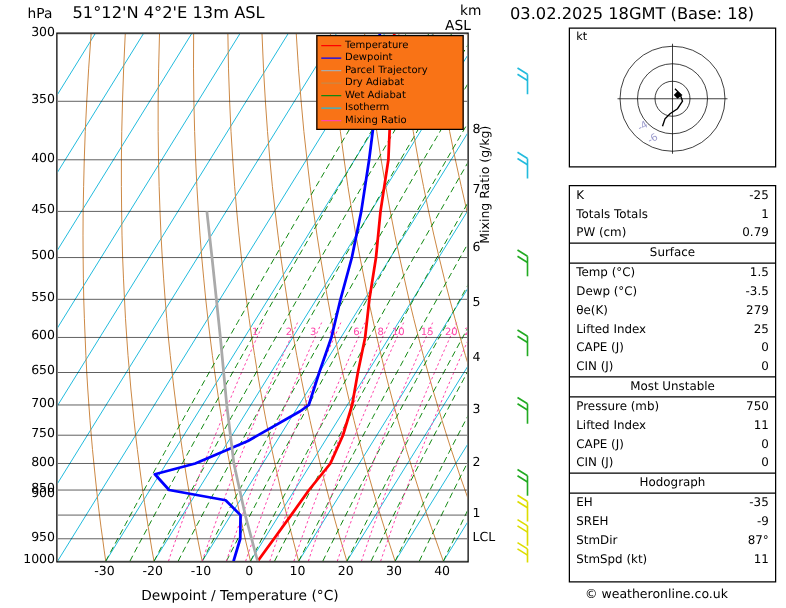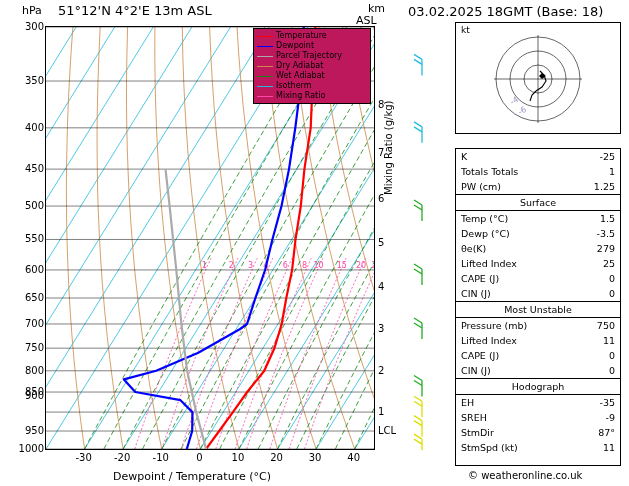--- a/index.html
+++ b/index.html
@@ -26,21 +26,21 @@
   .ytick{position:absolute;right:0;transform:translateY(-50%);font-size:10px;text-align:right;width:40px;}
   .ytick-wrap{position:absolute;left:0;top:26px;width:44px;height:424px;}
   .xtick{position:absolute;transform:translateX(-50%);font-size:10px;top:452px;}
   .rtick{position:absolute;transform:translateY(-50%);font-size:10px;left:378px;}
   #mixing-label{
     position:absolute;left:383px;top:195px;font-size:10px;
     transform:rotate(-90deg);transform-origin:left top;white-space:nowrap;
   }
   #legend{
     position:absolute;left:253px;top:28px;width:118px;
-    border:1px solid #000;background:#be185d;font-size:8px;padding:2px 3px;
+    border:1px solid #000;background:#f97316;font-size:8px;padding:2px 3px;
     box-sizing:border-box;line-height:10px;
   }
   #legend div{display:flex;align-items:center;gap:3px;}
   #legend .sw{display:inline-block;width:16px;height:0;border-top:1.5px solid #000;}
   #lcl-label{position:absolute;left:378px;top:425px;font-size:10px;}
   #date-title{left:408px;top:4px;font-size:13px;}
   #hodo-box{
     left:455px;top:22px;width:166px;height:112px;
     border:1px solid #000;box-sizing:border-box;background:#fff;
   }
@@ -316,21 +316,21 @@
     <div class="trow">
       <span>K</span>
       <span>-25</span>
     </div>
     <div class="trow">
       <span>Totals Totals</span>
       <span>1</span>
     </div>
     <div class="trow">
       <span>PW (cm)</span>
-      <span>1.25</span>
+      <span>0.79</span>
     </div>
     <div class="tsec">Surface</div>
     <div class="trow">
       <span>Temp (°C)</span>
       <span>1.5</span>
     </div>
     <div class="trow">
       <span>Dewp (°C)</span>
       <span>-3.5</span>
     </div>

